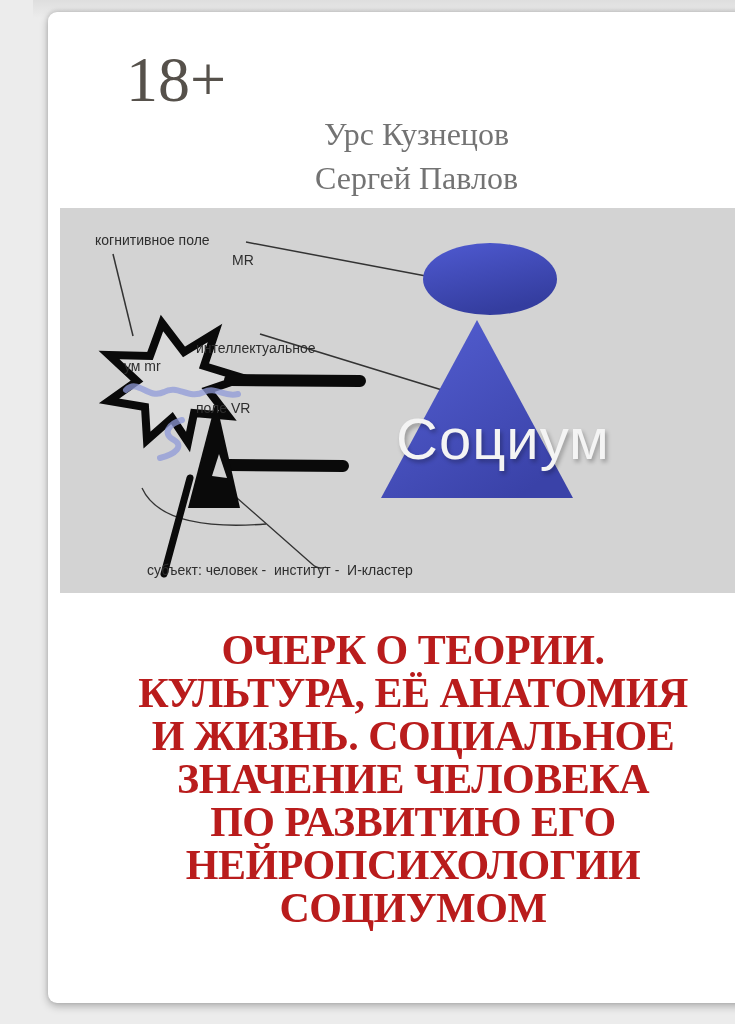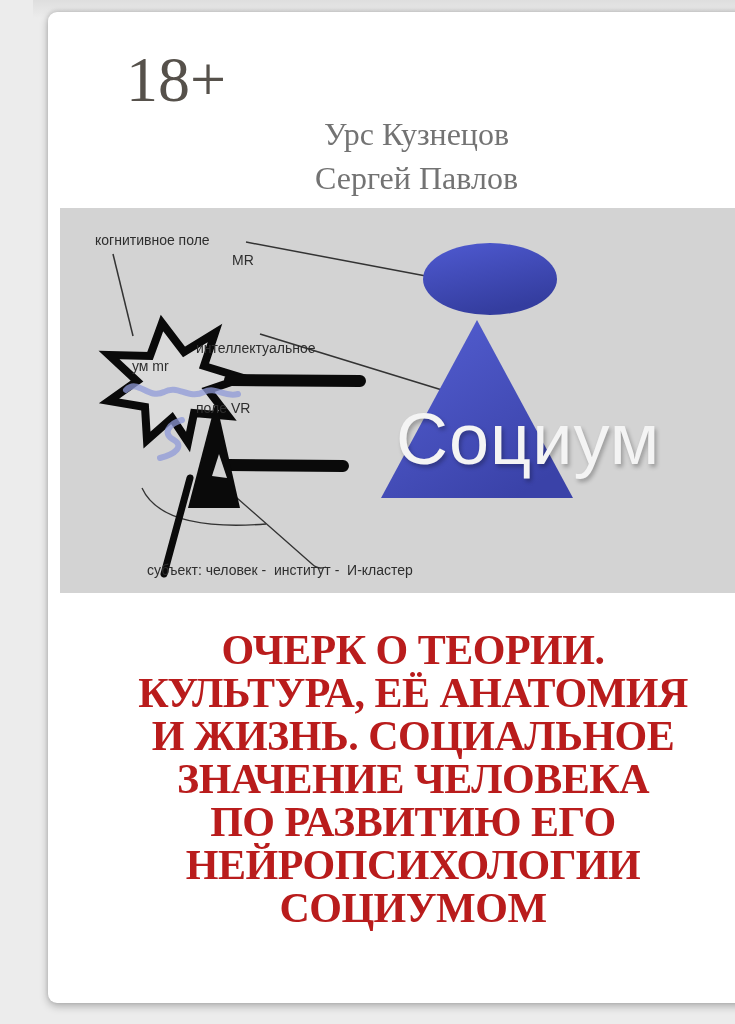--- a/index.html
+++ b/index.html
@@ -34,25 +34,25 @@
     background:#d3d3d3;
   }
   .diagram .dlabel{
     position:absolute;color:#2e2e2e;
     font-family:"Liberation Sans", sans-serif;
     font-size:14px;line-height:20px;white-space:pre;
   }
   .lbl-cognitive{left:35px;top:22px;}
   .lbl-mr{left:172px;top:42px;}
   .lbl-intellectual{left:136px;top:90px;}
-  .lbl-mind{left:72px;top:148px;font-size:15px;color:#3a3a44;}
+  .lbl-mind{left:64px;top:148px;font-size:15px;color:#3a3a44;}
   .socium-text{
     position:absolute;left:336px;top:196px;
     font-family:"Liberation Sans", sans-serif;
-    font-size:72px;line-height:70px;letter-spacing:1px;
+    font-size:58px;line-height:70px;letter-spacing:1px;
     color:#f4f4f4;text-shadow:2px 3px 4px rgba(0,0,0,0.28);
     white-space:nowrap;
   }
   .lbl-subject{
     left:87px;top:352px;font-size:16px;color:#383838;
   }
   .dsvg{position:absolute;left:0;top:0;}
   .book-title{
     position:absolute;left:0;top:617px;width:730px;
     text-align:center;color:#b91c1c;

